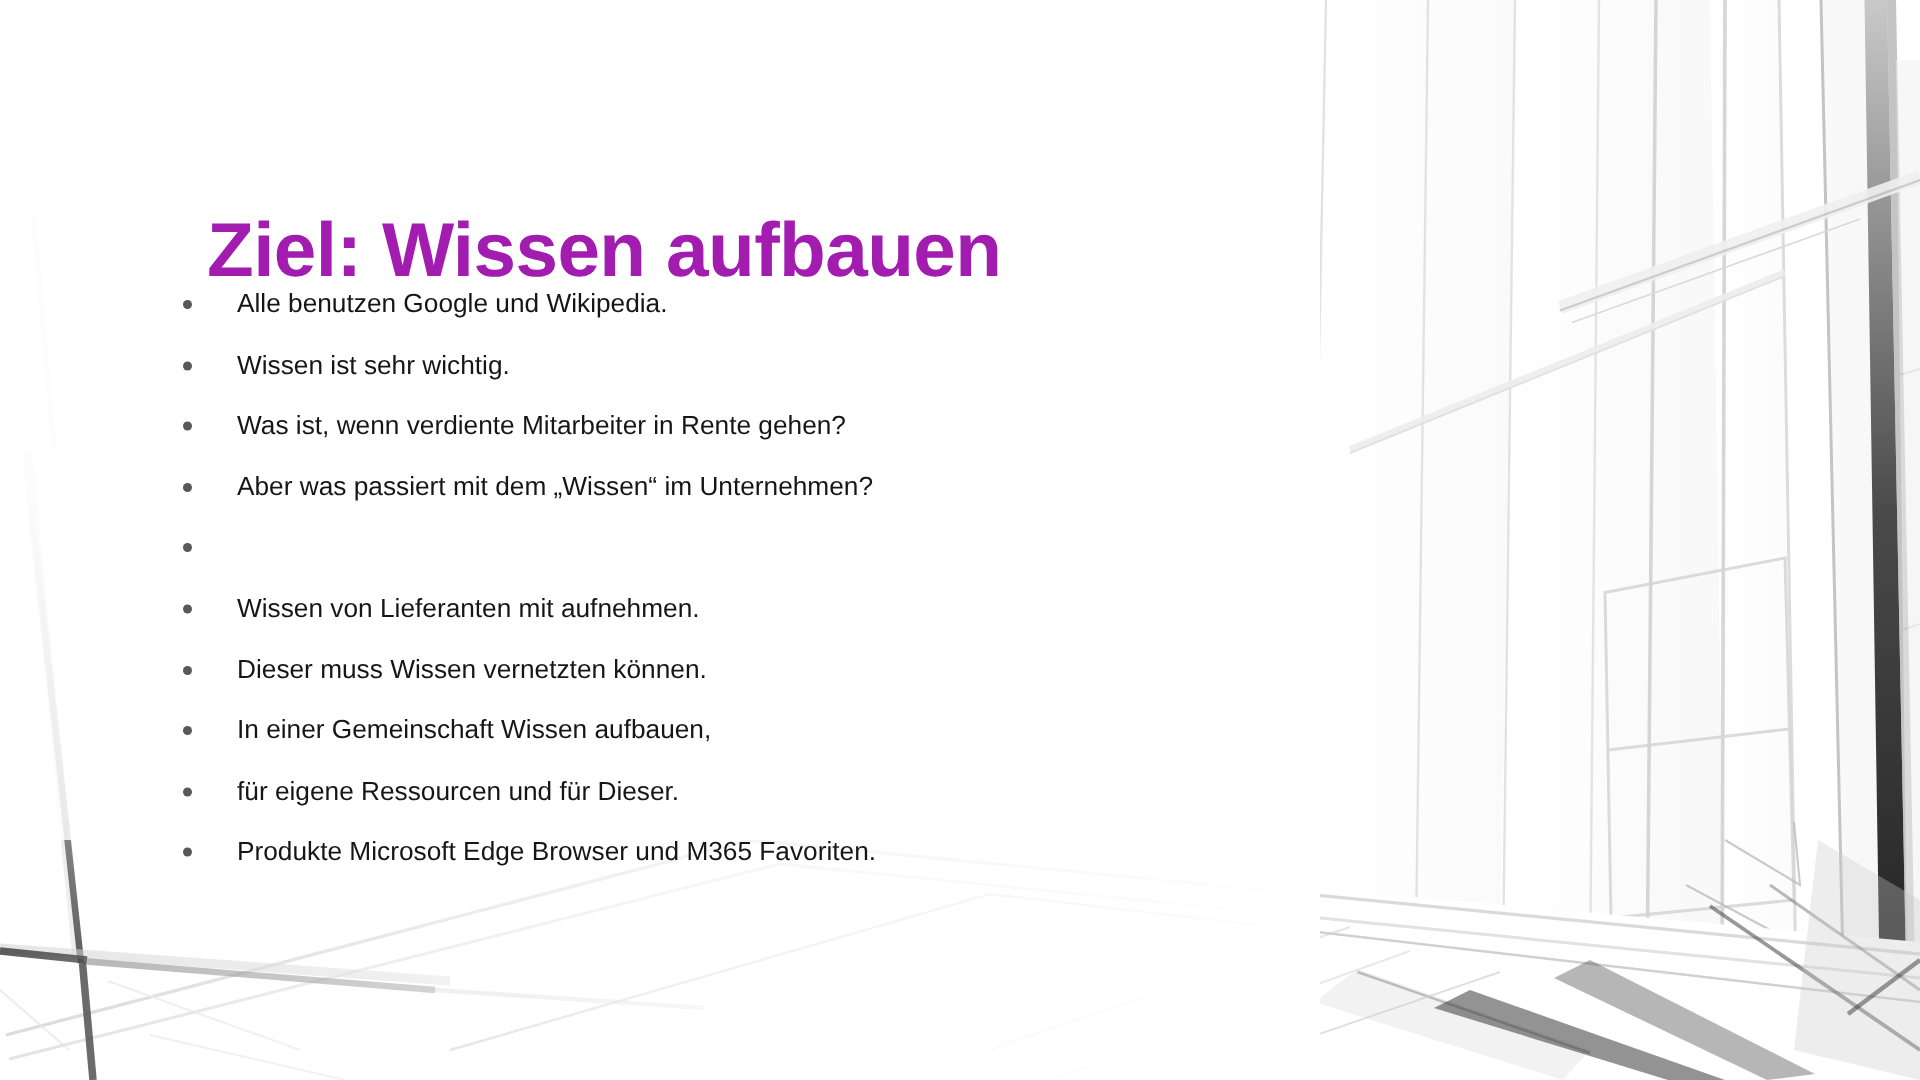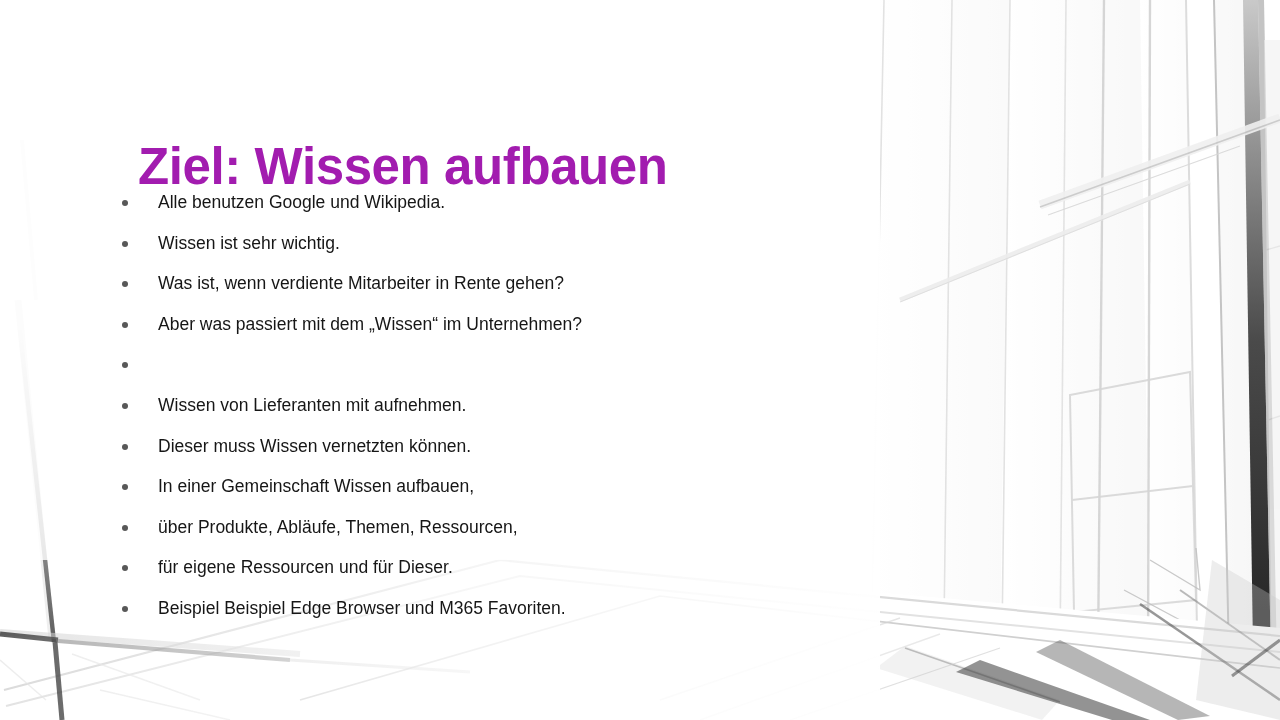--- a/index.html
+++ b/index.html
@@ -248,26 +248,22 @@
       <li>
         <span class="bullet-dot"></span>
         <span class="bullet-text">Dieser muss Wissen vernetzten können.</span>
       </li>
       <li>
         <span class="bullet-dot"></span>
         <span class="bullet-text">In einer Gemeinschaft Wissen aufbauen,</span>
       </li>
       <li>
         <span class="bullet-dot"></span>
-        <span class="bullet-text">über Produkte, Abläufe, Themen,  Ressourcen,</span>
-      </li>
-      <li>
-        <span class="bullet-dot"></span>
         <span class="bullet-text">für eigene Ressourcen und für Dieser.</span>
       </li>
       <li>
         <span class="bullet-dot"></span>
-        <span class="bullet-text">Beispiel Beispiel Edge Browser und  M365 Favoriten.</span>
+        <span class="bullet-text">Produkte Microsoft Edge Browser und  M365 Favoriten.</span>
       </li>
     </ul>
 
   </div>
 </div>
 
 </body></html>

